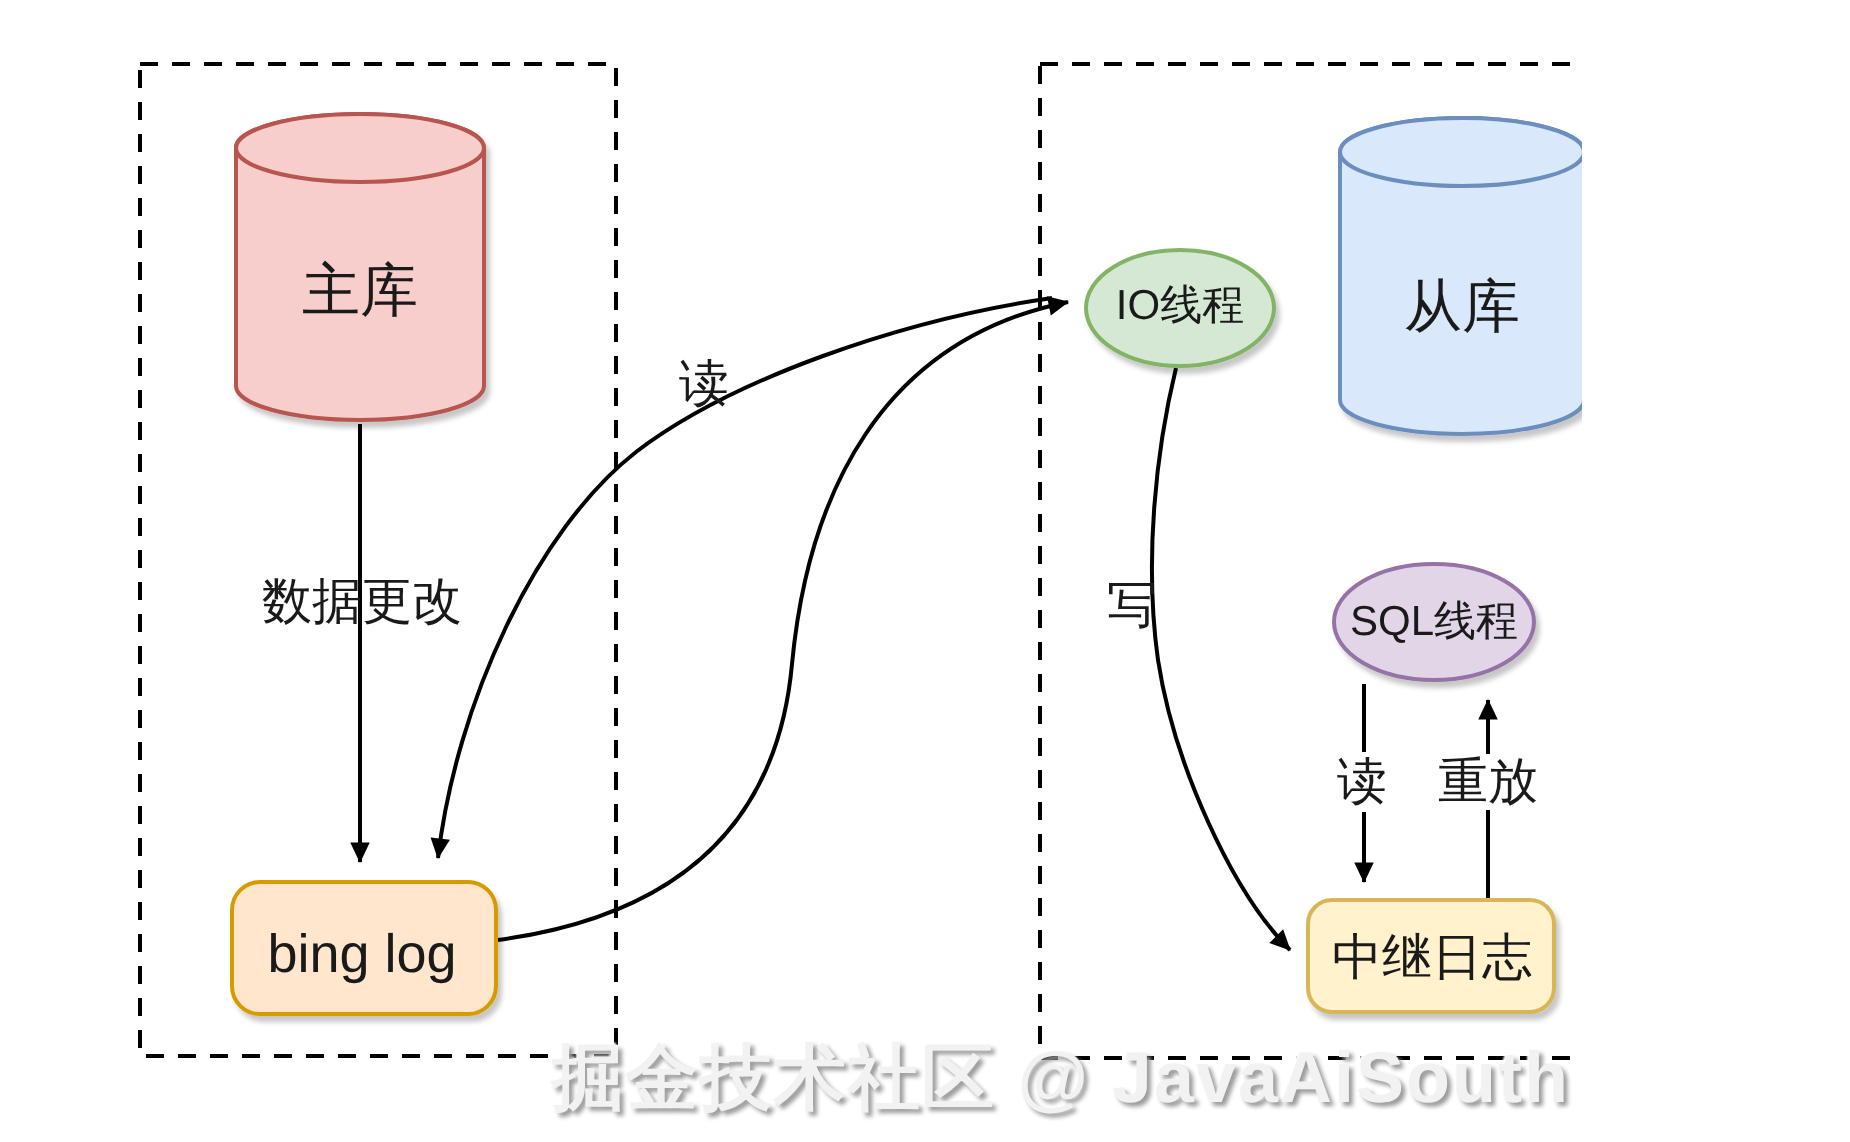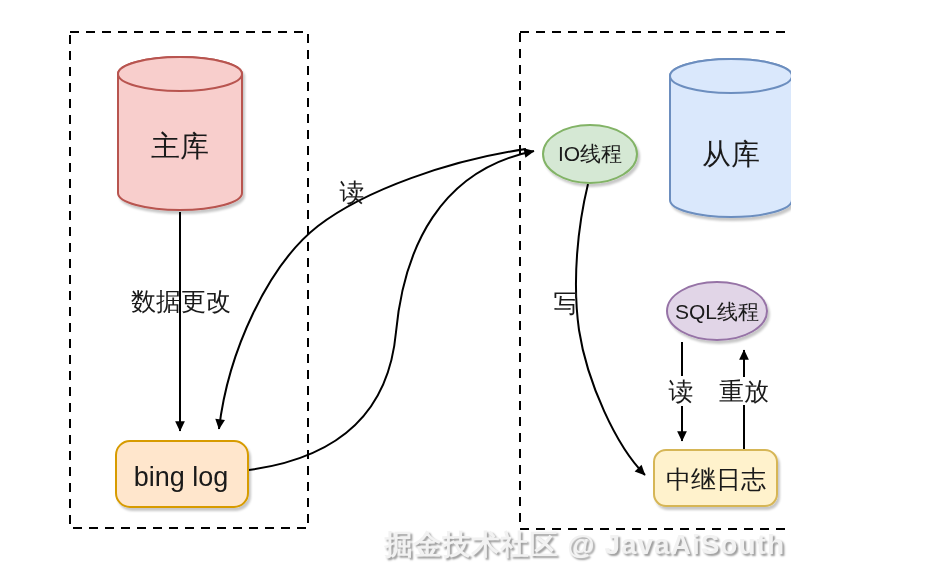--- a/index.html
+++ b/index.html
@@ -31,21 +31,21 @@
   }
   .lbl-node{font-size:29px;}
   .lbl-node-sm{font-size:21px;}
   .lbl-box{font-size:27px;}
   .lbl-edge{font-size:25px;}
   .lblbg{fill:#ffffff;}
   .watermark{
     position:absolute;
     right:6px;
     bottom:7px;
-    font-size:28px;
+    font-size:36px;
     font-weight:bold;
     letter-spacing:1px;
     color:#f2f2f2;
     text-shadow:2px 2px 2px #9c9c9c, -1px -1px 1px #ffffff;
     white-space:nowrap;
     pointer-events:none;
   }
 </style>
 </head>
 <body>

